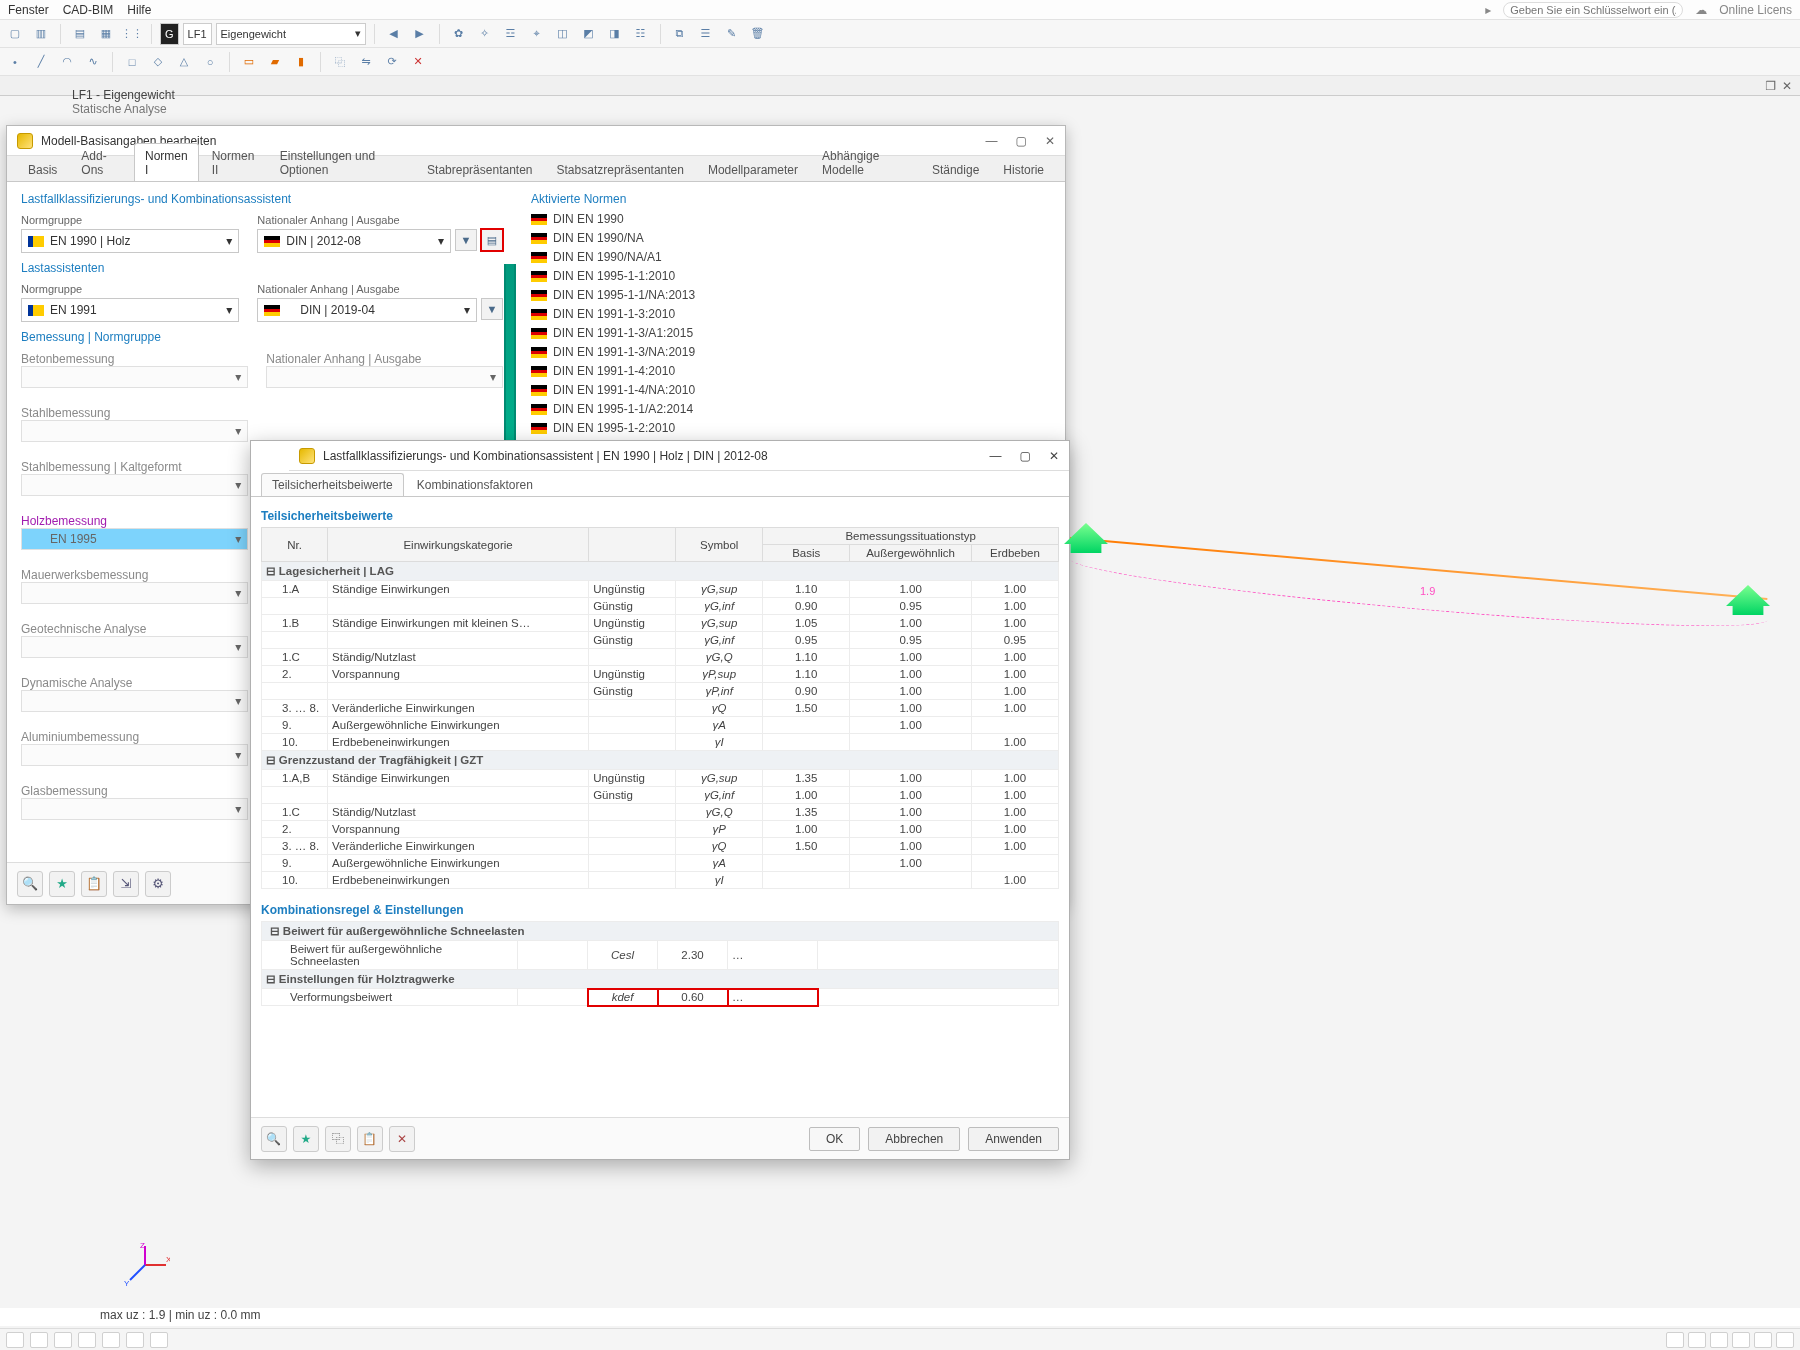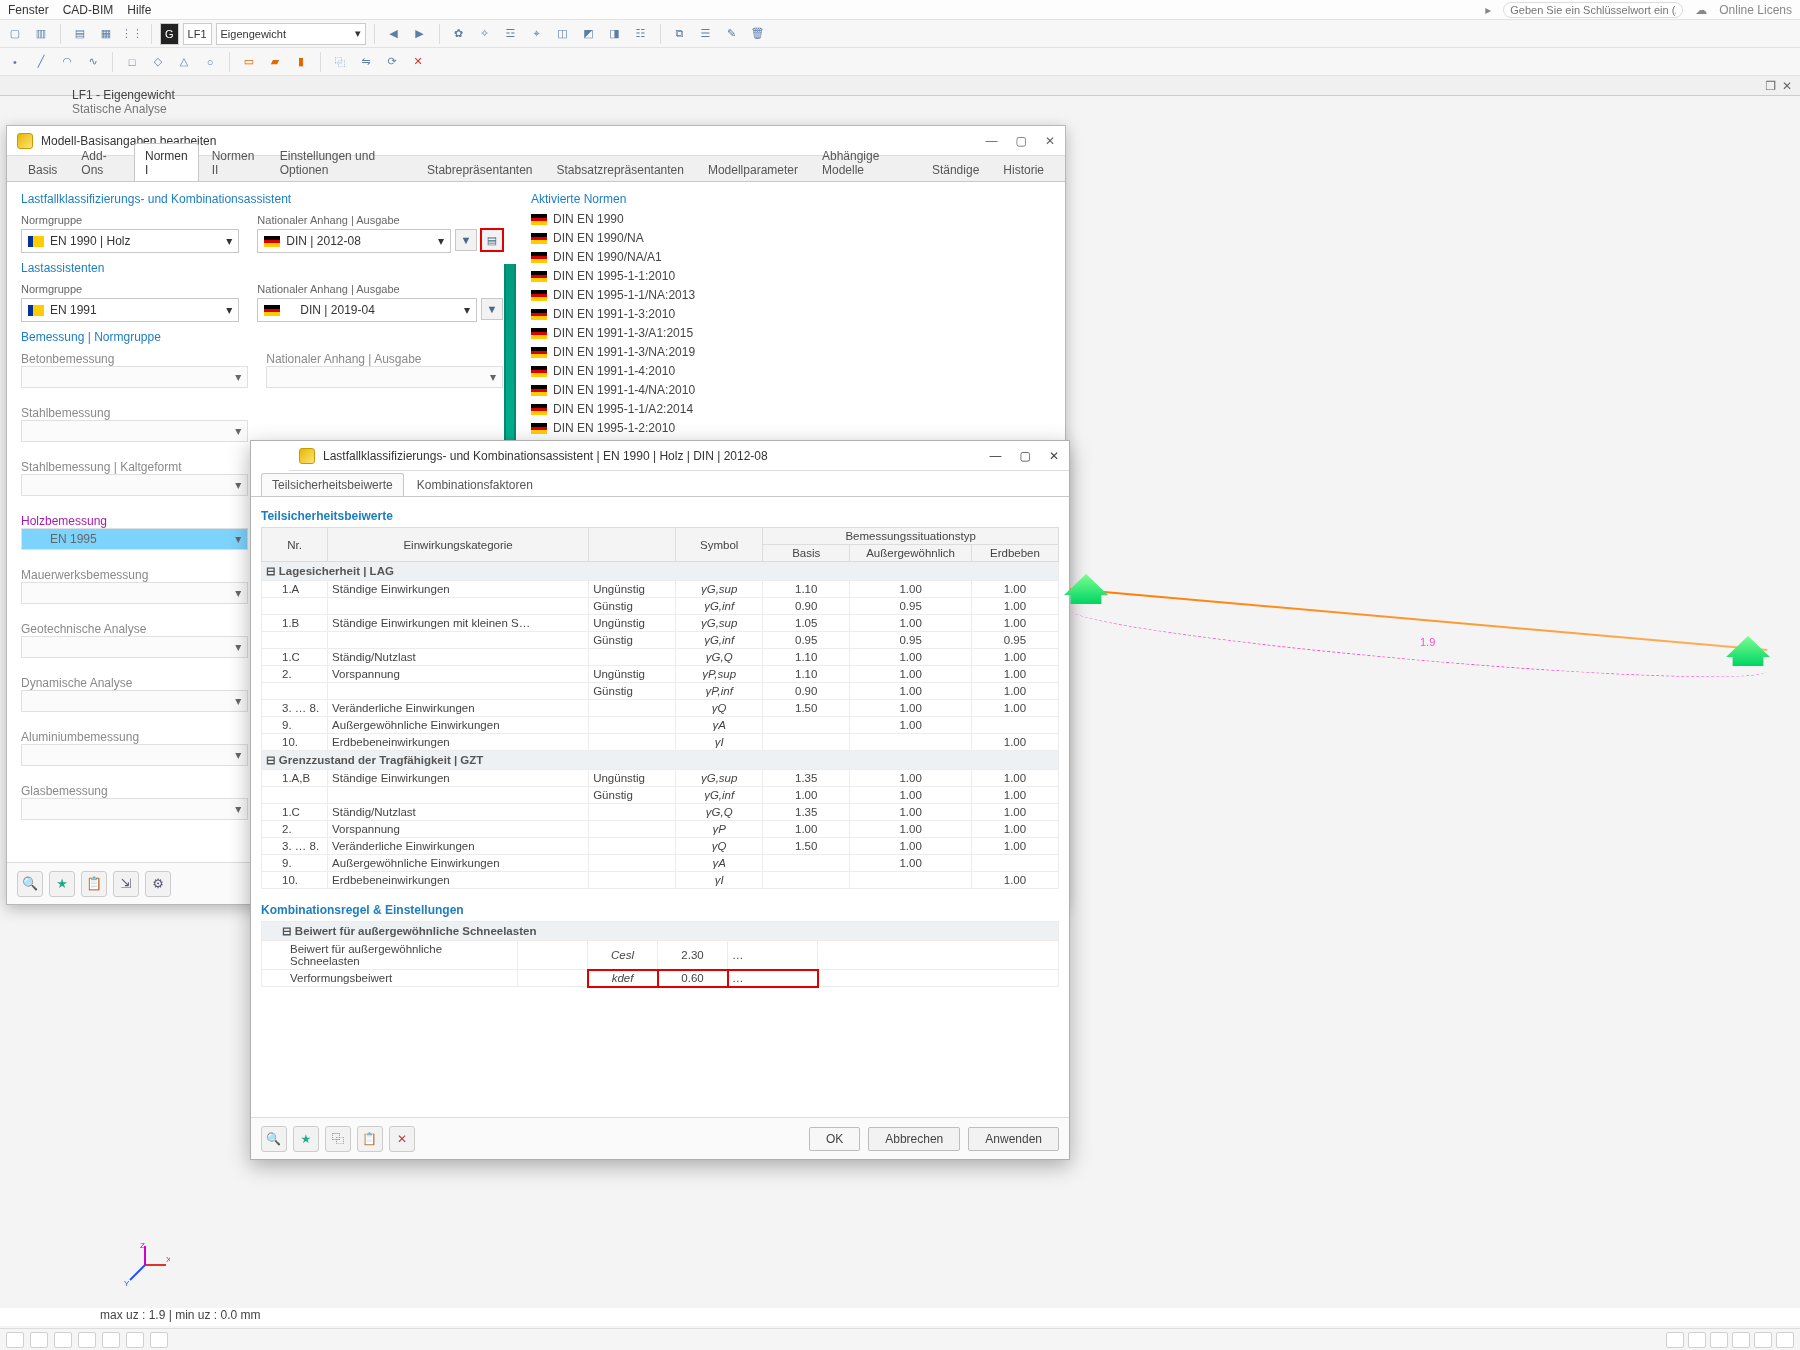--- a/index.html
+++ b/index.html
@@ -113,21 +113,21 @@
     background: linear-gradient(#009a7e,#00b08c);
     border-left:2px solid #008a72; border-right:2px solid #008a72;
   }
   .arrow::after {
     content:""; position:absolute; left:-12px; bottom:-18px;
     border-left:18px solid transparent; border-right:18px solid transparent;
     border-top:22px solid #009a7e;
   }
   
   .viewport {
-    position:absolute; left:1070px; top:558px; width:700px; height:120px;
+    position:absolute; left:1070px; top:507px; width:700px; height:120px;
   }
   .beam { position:absolute; left:0; top:30px; width:700px; height:2px; background:linear-gradient(90deg,#ff7a00,#ffb25a); transform:rotate(5deg); transform-origin:left;}
   .curve { position:absolute; left:0; top:32px; width:700px; height:40px; border-bottom:1px dashed #ff4dc2; border-radius:0 0 700px 700px/0 0 40px 40px; transform:rotate(5deg); transform-origin:left;}
   .support {
     position:absolute; width:44px; height:30px; background:linear-gradient(180deg,#7aff8f,#00d463);
     clip-path: polygon(50% 0, 100% 70%, 85% 70%, 85% 100%, 15% 100%, 15% 70%, 0 70%);
   }
   .support.s1 { left:-6px; top:16px;}
   .support.s2 { left:656px; top:78px;}
   .dimtxt { position:absolute; left:350px; top:78px; font-size:11px; color:#ff4dc2;}
@@ -638,30 +638,33 @@
             <td>1.00</td>
           </tr>
         </tbody>
     </table>
 
     <div class="blue-head" style="margin-top:14px">Kombinationsregel &amp; Einstellungen</div>
 
     <table class="tbl">
       <tbody>
         <tr class="group">
-            <td colspan="7" style="padding-left:20px">⊟ <span>Beiwert für außergewöhnliche Schneelasten</span></td>
+            <td colspan="7" style="padding-left:8px">⊟ <span>Beiwert für außergewöhnliche Schneelasten</span></td>
           </tr>
         <tr class="subrow">
           <td class="l" style="width:256px;padding-left:28px">Beiwert für außergewöhnliche Schneelasten</td>
           <td class="l" style="width:70px"></td>
           <td class="sym" style="width:70px">Cesl</td>
           <td style="width:70px">2.30</td>
           <td class="l" style="width:90px">…</td>
           <td colspan="2"></td>
         </tr>
+        <tr class="group">
+            <td colspan="7" style="padding-left:4px">⊟ <span>Einstellungen für Holztragwerke</span></td>
+          </tr>
         <tr class="subrow">
           <td class="l" style="padding-left:28px">Verformungsbeiwert</td>
           <td></td>
           <td class="sym red-outline">kdef</td>
           <td class="red-outline">0.60</td>
           <td class="l red-outline">…</td>
           <td colspan="2"></td>
         </tr>
       </tbody>
     </table>

